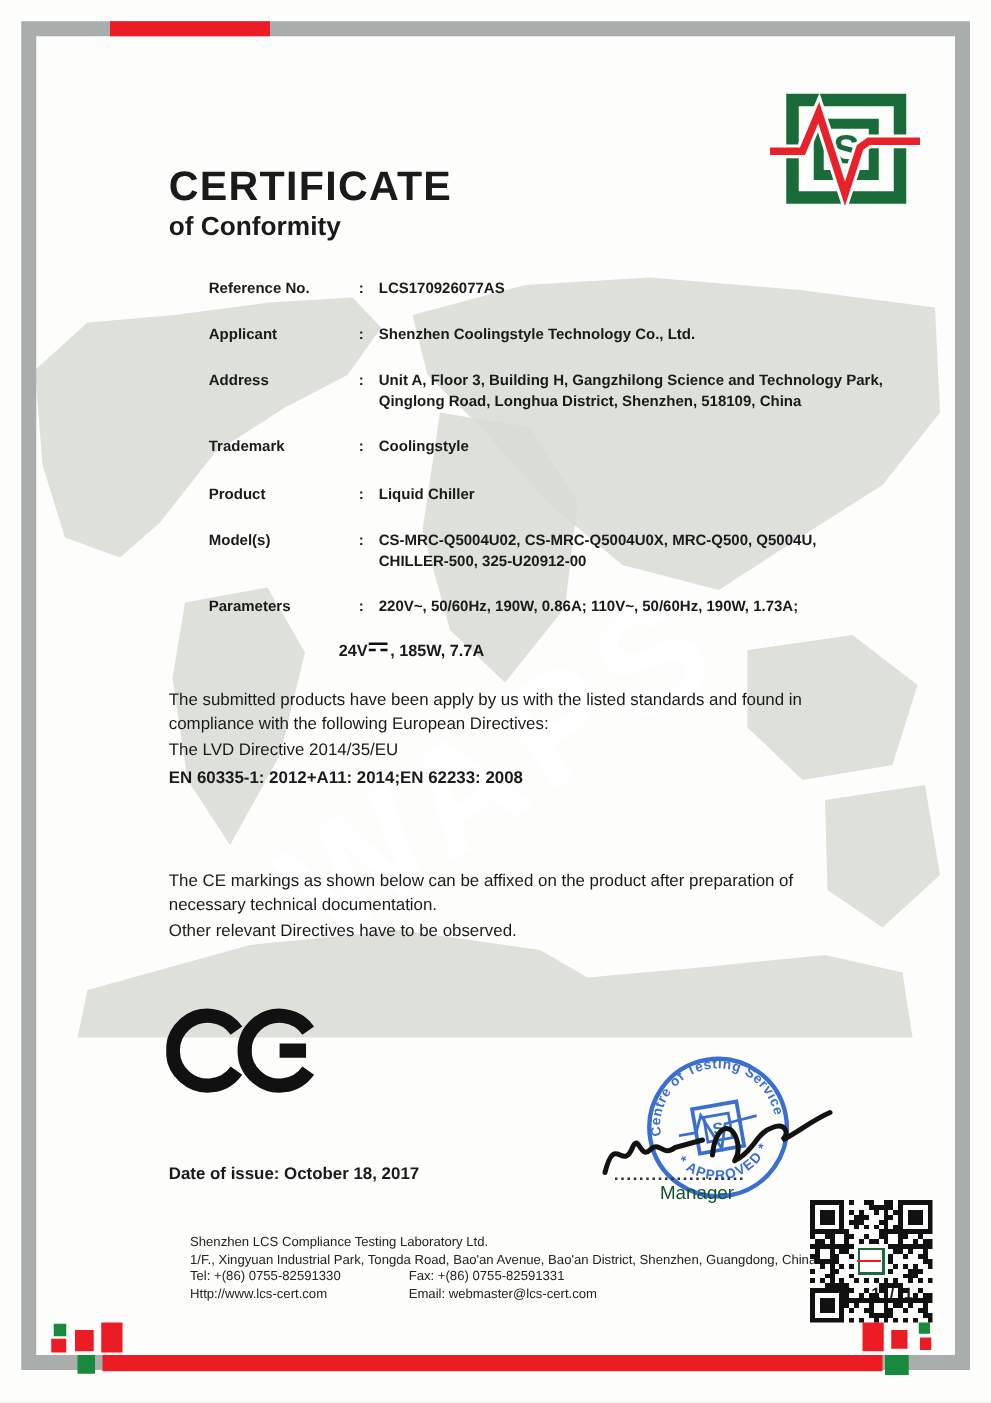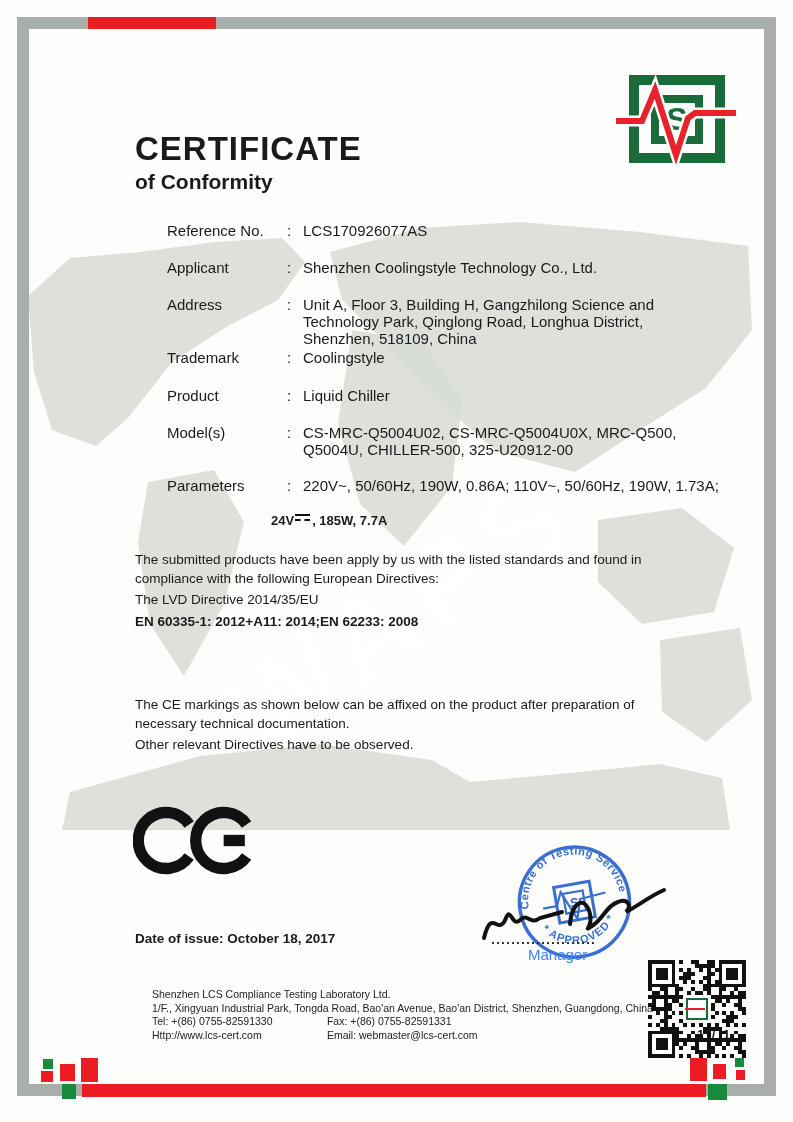--- a/index.html
+++ b/index.html
@@ -16,40 +16,40 @@
            font-size:120px;font-weight:bold;letter-spacing:10px;color:rgba(255,255,255,0.92);
            transform:rotate(-35deg);transform-origin:left top;white-space:nowrap;}
   
   .lcs-logo{position:absolute;left:616px;top:64px;z-index:4;}
   .title{position:absolute;left:135px;top:130px;z-index:4;}
   .title h1{margin:0;font-size:33px;letter-spacing:1px;font-weight:bold;}
   .title h2{margin:2px 0 0 0;font-size:21px;font-weight:bold;}
   
   .row{position:absolute;left:135px;width:545px;display:grid;
        grid-template-columns:120px 16px 1fr;z-index:4;
-       font-size:15px;font-weight:normal;line-height:17px;padding-left:32px;}
+       font-size:12px;font-weight:bold;line-height:17px;padding-left:32px;}
   .row .val{max-width:425px;}
   .nowrap{white-space:nowrap;}
   .param2{position:absolute;left:271px;top:513px;z-index:4;font-size:13px;font-weight:bold;}
   .dc-symbol{display:inline-block;width:15px;height:9px;border-top:2.5px solid #111;
              position:relative;top:0px;margin:0 2px 0 1px;}
   .dc-symbol::after{content:"";position:absolute;left:0;top:2.5px;width:100%;
              border-top:2.5px dashed #111;}
   
   .para{position:absolute;left:135px;width:534px;z-index:4;font-size:13.5px;line-height:18.5px;}
   .bold{font-weight:normal;}
   .en-row{position:absolute;left:135px;top:614px;width:531px;display:flex;
           justify-content:flex-start;z-index:4;font-size:13.5px;font-weight:bold;}
   
   .ce-mark{position:absolute;left:133px;top:792px;z-index:4;}
   .date-issue{position:absolute;left:135px;top:931px;z-index:5;font-size:13.5px;font-weight:bold;}
   
   .stamp{position:absolute;left:505px;top:840px;z-index:4;transform:rotate(-10deg);}
   .signature{position:absolute;left:478px;top:866px;z-index:5;}
-  .manager{position:absolute;left:528px;top:946px;z-index:5;font-size:15px;color:#3b82f6;}
+  .manager{position:absolute;left:528px;top:946px;z-index:5;font-size:15px;color:#14532d;}
   
   .footer{position:absolute;left:152px;top:988px;z-index:4;font-size:10.5px;line-height:13.5px;color:#222;}
   .footer .col1{display:inline-block;width:172px;}
   .page-num{position:absolute;left:697px;top:1027px;z-index:4;font-size:13px;font-weight:bold;letter-spacing:2px;}
   .qr{position:absolute;left:648px;top:960px;z-index:4;}
 </style>
 </head>
 <body>
 
 <div class="page">

